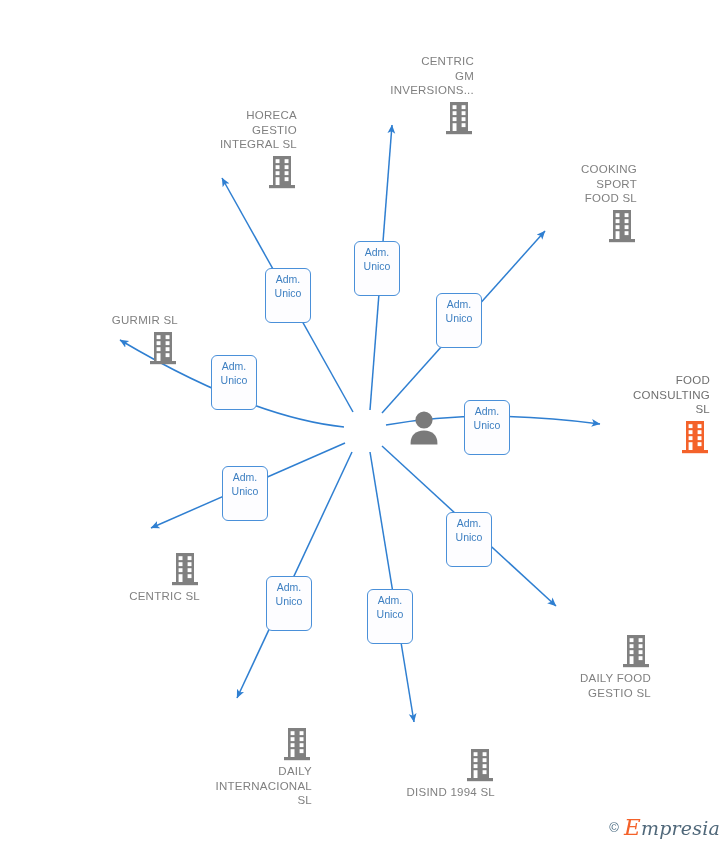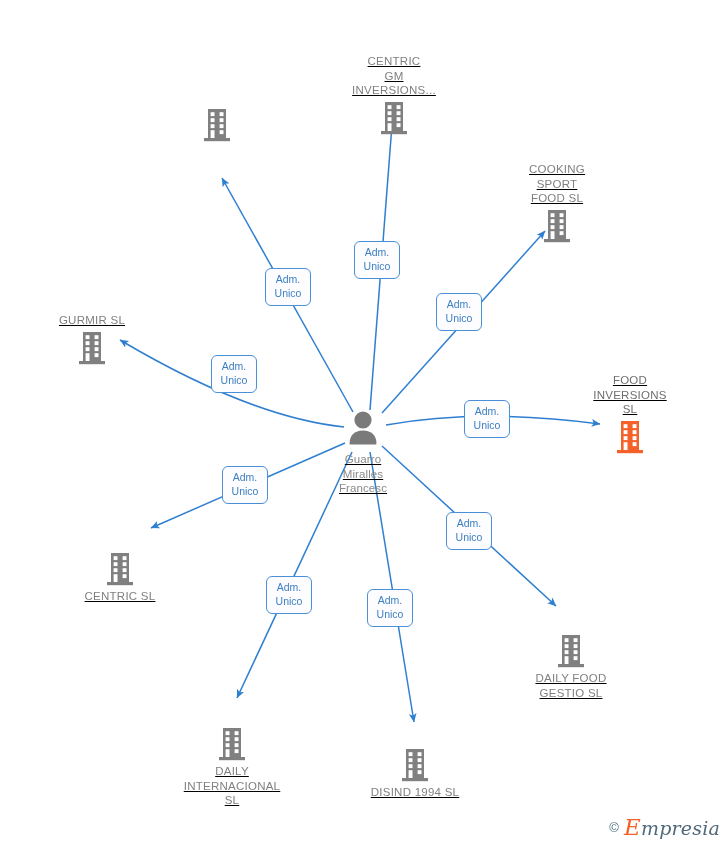--- a/index.html
+++ b/index.html
@@ -25,23 +25,22 @@
     top: 0;
     width: 728px;
     height: 850px;
   }
 
   
   .node {
     position: absolute;
     width: 160px;
     margin-left: -80px;           
-    text-align: center;
+    text-align: right;
     z-index: 3;
-    text-decoration: underline;
   }
   .node-label {
     font-size: 11.5px;
     line-height: 14.6px;
     letter-spacing: 0.25px;
     color: #808080;
     white-space: pre-line;
   }
   .node-label.person {
     color: #8a8a8a;
@@ -57,21 +56,21 @@
   .node.label-below .node-label { margin-top: 3px; }
   .node.label-above .node-label { margin-bottom: 3px; }
 
   
   .edge-label {
     position: absolute;
     z-index: 4;
     width: 46px;
     margin-left: -23px;
     margin-top: -22px;
-    padding: 4px 4px 5px 4px;
+    padding: 4px 4px 22px 4px;
     box-sizing: border-box;
     background: #fdfdff;
     border: 1.3px solid #4a90d9;
     border-radius: 6px;
     color: #3d7fc1;
     font-size: 10.5px;
     line-height: 13.5px;
     text-align: center;
     white-space: pre-line;
   }
@@ -127,23 +126,20 @@
       </g>
   </svg>
 
   <div class="node label-below" id="node-center" style="left:363px; top:409px;">
     <span class="node-icon">
       <svg width="38" height="40" viewBox="0 0 38 40" xmlns="http://www.w3.org/2000/svg">
         <circle cx="19" cy="11" r="8.6" fill="#7a7a7a"></circle>
         <path d="M19 21.5c-8.6 0-13.4 5.4-13.4 12.2 0 1.1 0 1.9 0 1.9h26.8s0-0.8 0-1.9c0-6.8-4.8-12.2-13.4-12.2z" fill="#7a7a7a"></path>
       </svg>
     </span>
-    <div class="node-label person">Guarro
-Miralles
-Francesc</div>
   </div>
 
   <div id="node-layer">
       <div class="node label-above" style="left: 394px; top: 54.2px;">
         <div class="node-label">CENTRIC
 GM
 INVERSIONS...</div>
         <span class="node-icon"><svg width="30" height="34" viewBox="0 0 30 34">
             <path d="M6 1 h18 v29 h-18 z" fill="#808080"></path>
             <rect x="2" y="30" width="26" height="3.2" fill="#808080"></rect>
@@ -151,20 +147,23 @@
             <rect x="17.6" y="4.2" width="3.9" height="3.9" fill="#ffffff"></rect>
             <rect x="8.6" y="10.2" width="3.9" height="3.9" fill="#ffffff"></rect>
             <rect x="17.6" y="10.2" width="3.9" height="3.9" fill="#ffffff"></rect>
             <rect x="8.6" y="16.2" width="3.9" height="3.9" fill="#ffffff"></rect>
             <rect x="17.6" y="16.2" width="3.9" height="3.9" fill="#ffffff"></rect>
             <rect x="8.6" y="22.2" width="3.9" height="7.8" fill="#ffffff"></rect>
             <rect x="17.6" y="22.2" width="3.9" height="3.9" fill="#ffffff"></rect>
           </svg></span>
       </div>
       <div class="node label-above" style="left: 217px; top: 108.2px;">
+        <div class="node-label">HORECA
+GESTIO
+INTEGRAL  SL</div>
         <span class="node-icon"><svg width="30" height="34" viewBox="0 0 30 34">
             <path d="M6 1 h18 v29 h-18 z" fill="#808080"></path>
             <rect x="2" y="30" width="26" height="3.2" fill="#808080"></rect>
             <rect x="8.6" y="4.2" width="3.9" height="3.9" fill="#ffffff"></rect>
             <rect x="17.6" y="4.2" width="3.9" height="3.9" fill="#ffffff"></rect>
             <rect x="8.6" y="10.2" width="3.9" height="3.9" fill="#ffffff"></rect>
             <rect x="17.6" y="10.2" width="3.9" height="3.9" fill="#ffffff"></rect>
             <rect x="8.6" y="16.2" width="3.9" height="3.9" fill="#ffffff"></rect>
             <rect x="17.6" y="16.2" width="3.9" height="3.9" fill="#ffffff"></rect>
             <rect x="8.6" y="22.2" width="3.9" height="7.8" fill="#ffffff"></rect>
@@ -181,38 +180,38 @@
             <rect x="8.6" y="4.2" width="3.9" height="3.9" fill="#ffffff"></rect>
             <rect x="17.6" y="4.2" width="3.9" height="3.9" fill="#ffffff"></rect>
             <rect x="8.6" y="10.2" width="3.9" height="3.9" fill="#ffffff"></rect>
             <rect x="17.6" y="10.2" width="3.9" height="3.9" fill="#ffffff"></rect>
             <rect x="8.6" y="16.2" width="3.9" height="3.9" fill="#ffffff"></rect>
             <rect x="17.6" y="16.2" width="3.9" height="3.9" fill="#ffffff"></rect>
             <rect x="8.6" y="22.2" width="3.9" height="7.8" fill="#ffffff"></rect>
             <rect x="17.6" y="22.2" width="3.9" height="3.9" fill="#ffffff"></rect>
           </svg></span>
       </div>
-      <div class="node label-above" style="left: 92px; top: 313.4px;">
+      <div class="node label-above" style="left: 98px; top: 313.4px;">
         <div class="node-label">GURMIR SL</div>
         <span class="node-icon"><svg width="30" height="34" viewBox="0 0 30 34">
             <path d="M6 1 h18 v29 h-18 z" fill="#808080"></path>
             <rect x="2" y="30" width="26" height="3.2" fill="#808080"></rect>
             <rect x="8.6" y="4.2" width="3.9" height="3.9" fill="#ffffff"></rect>
             <rect x="17.6" y="4.2" width="3.9" height="3.9" fill="#ffffff"></rect>
             <rect x="8.6" y="10.2" width="3.9" height="3.9" fill="#ffffff"></rect>
             <rect x="17.6" y="10.2" width="3.9" height="3.9" fill="#ffffff"></rect>
             <rect x="8.6" y="16.2" width="3.9" height="3.9" fill="#ffffff"></rect>
             <rect x="17.6" y="16.2" width="3.9" height="3.9" fill="#ffffff"></rect>
             <rect x="8.6" y="22.2" width="3.9" height="7.8" fill="#ffffff"></rect>
             <rect x="17.6" y="22.2" width="3.9" height="3.9" fill="#ffffff"></rect>
           </svg></span>
       </div>
       <div class="node label-above" style="left: 630px; top: 373.2px;">
         <div class="node-label" style="color: rgb(111, 111, 111);">FOOD
-INVERSIONS
+CONSULTING
 SL</div>
         <span class="node-icon"><svg width="30" height="34" viewBox="0 0 30 34">
             <path d="M6 1 h18 v29 h-18 z" fill="#f4622a"></path>
             <rect x="2" y="30" width="26" height="3.2" fill="#f4622a"></rect>
             <rect x="8.6" y="4.2" width="3.9" height="3.9" fill="#ffffff"></rect>
             <rect x="17.6" y="4.2" width="3.9" height="3.9" fill="#ffffff"></rect>
             <rect x="8.6" y="10.2" width="3.9" height="3.9" fill="#ffffff"></rect>
             <rect x="17.6" y="10.2" width="3.9" height="3.9" fill="#ffffff"></rect>
             <rect x="8.6" y="16.2" width="3.9" height="3.9" fill="#ffffff"></rect>
             <rect x="17.6" y="16.2" width="3.9" height="3.9" fill="#ffffff"></rect>

